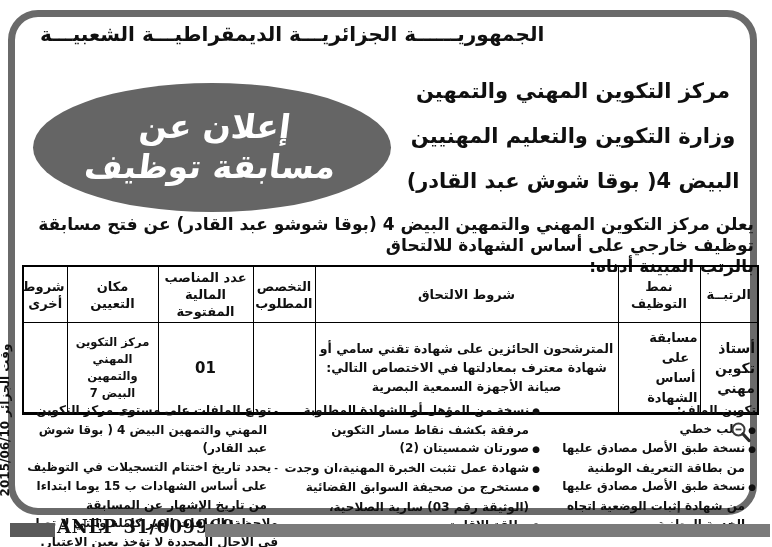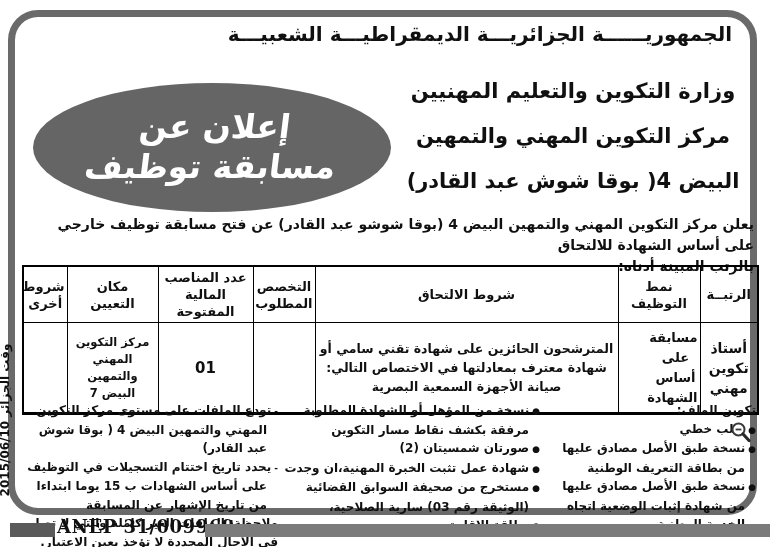--- a/index.html
+++ b/index.html
@@ -12,53 +12,53 @@
     position:absolute; left:8px; top:10px; width:749px; height:505px;
     border:7px solid var(--frame,#6a6a6a); border-radius:30px;
   }
   .side-text {
     position:absolute; left:-84px; top:412px; width:180px; height:16px;
     transform:rotate(-90deg); direction:rtl; white-space:nowrap;
     font-size:12px; font-weight:bold; text-align:center;
   }
   .title {
     position:absolute; top:22px; left:40px; width:692px; direction:rtl;
-    text-align:right; font-size:20px; font-weight:bold; letter-spacing:.5px;
+    text-align:left; font-size:20px; font-weight:bold; letter-spacing:.5px;
   }
   .badge {
     position:absolute; left:33px; top:83px; width:358px; height:129px;
     background:var(--badge,#666); border-radius:50%;
     display:flex; align-items:center; justify-content:center;
   }
   .badge-text {
     color:#ffffff; font-weight:bold; font-size:33px; line-height:1.22;
     text-align:center; transform:skewX(-7deg); direction:rtl;
   }
   .org {
     position:absolute; left:392px; top:69px; width:362px; direction:rtl;
     text-align:center; font-weight:bold; font-size:21px; line-height:45px;
   }
   .intro {
     position:absolute; left:28px; top:214px; width:726px; direction:rtl;
-    text-align:right; font-weight:bold; font-size:14px; line-height:21px;
+    text-align:right; font-weight:bold; font-size:17px; line-height:21px;
   }
   table.vtable {
     position:absolute; left:22px; top:265px; width:735px; table-layout:fixed;
     border-collapse:collapse; border:2px solid #000; border-bottom-width:3px;
     font-weight:bold;
   }
   .vtable th, .vtable td {
     border:1px solid #000; text-align:center; vertical-align:middle; padding:2px;
     overflow:hidden;
   }
   .vtable tr.hrow th { height:48px; font-size:13px; line-height:17px; }
   .vtable tr.brow td { height:78px; }
   th.h-rank { font-size:16px; }
   th.h-loc span { display:inline-block; max-width:56px; }
-  td.c-rank { font-size:14px; line-height:20px; }
+  td.c-rank { font-size:14px; line-height:20px;text-align:right; }
   td.c-mode { font-size:13px; line-height:20px;padding-left:35px; }
   td.c-cond { font-size:12.5px; line-height:19px; padding:16px 4px; }
   td.c-pos  { font-size:15px;text-align:center; }
   td.c-loc  { font-size:11.5px; line-height:17px; }
   .files {
     position:absolute; left:25px; top:401px; width:731px; direction:rtl;
     display:flex; font-weight:bold; font-size:12px; line-height:18.5px;
   }
   .fcol-right { width:216px; }
   .fcol-mid   { width:262px; padding-left:6px; }
@@ -87,22 +87,22 @@
   <div class="title">الجمهوريــــــة الجزائريـــة الديمقراطيـــة الشعبيـــة</div>
 
   <div class="badge">
     <div class="badge-text">
       <div>إعلان عن</div>
       <div>مسابقة توظيف</div>
     </div>
   </div>
 
   <div class="org">
+    <div>مركز التكوين المهني والتمهين</div>
     <div>وزارة التكوين والتعليم المهنيين</div>
-    <div>مركز التكوين المهني والتمهين</div>
     <div>البيض 4( بوقا شوش عبد القادر)</div>
   </div>
 
   <div class="intro">
     <div>يعلن مركز التكوين المهني والتمهين البيض 4 (بوقا شوشو عبد القادر) عن فتح مسابقة توظيف خارجي على أساس الشهادة للالتحاق</div>
     <div>بالرتب المبينة أدناه:</div>
   </div>
 
   <table class="vtable" dir="rtl">
     <colgroup>

